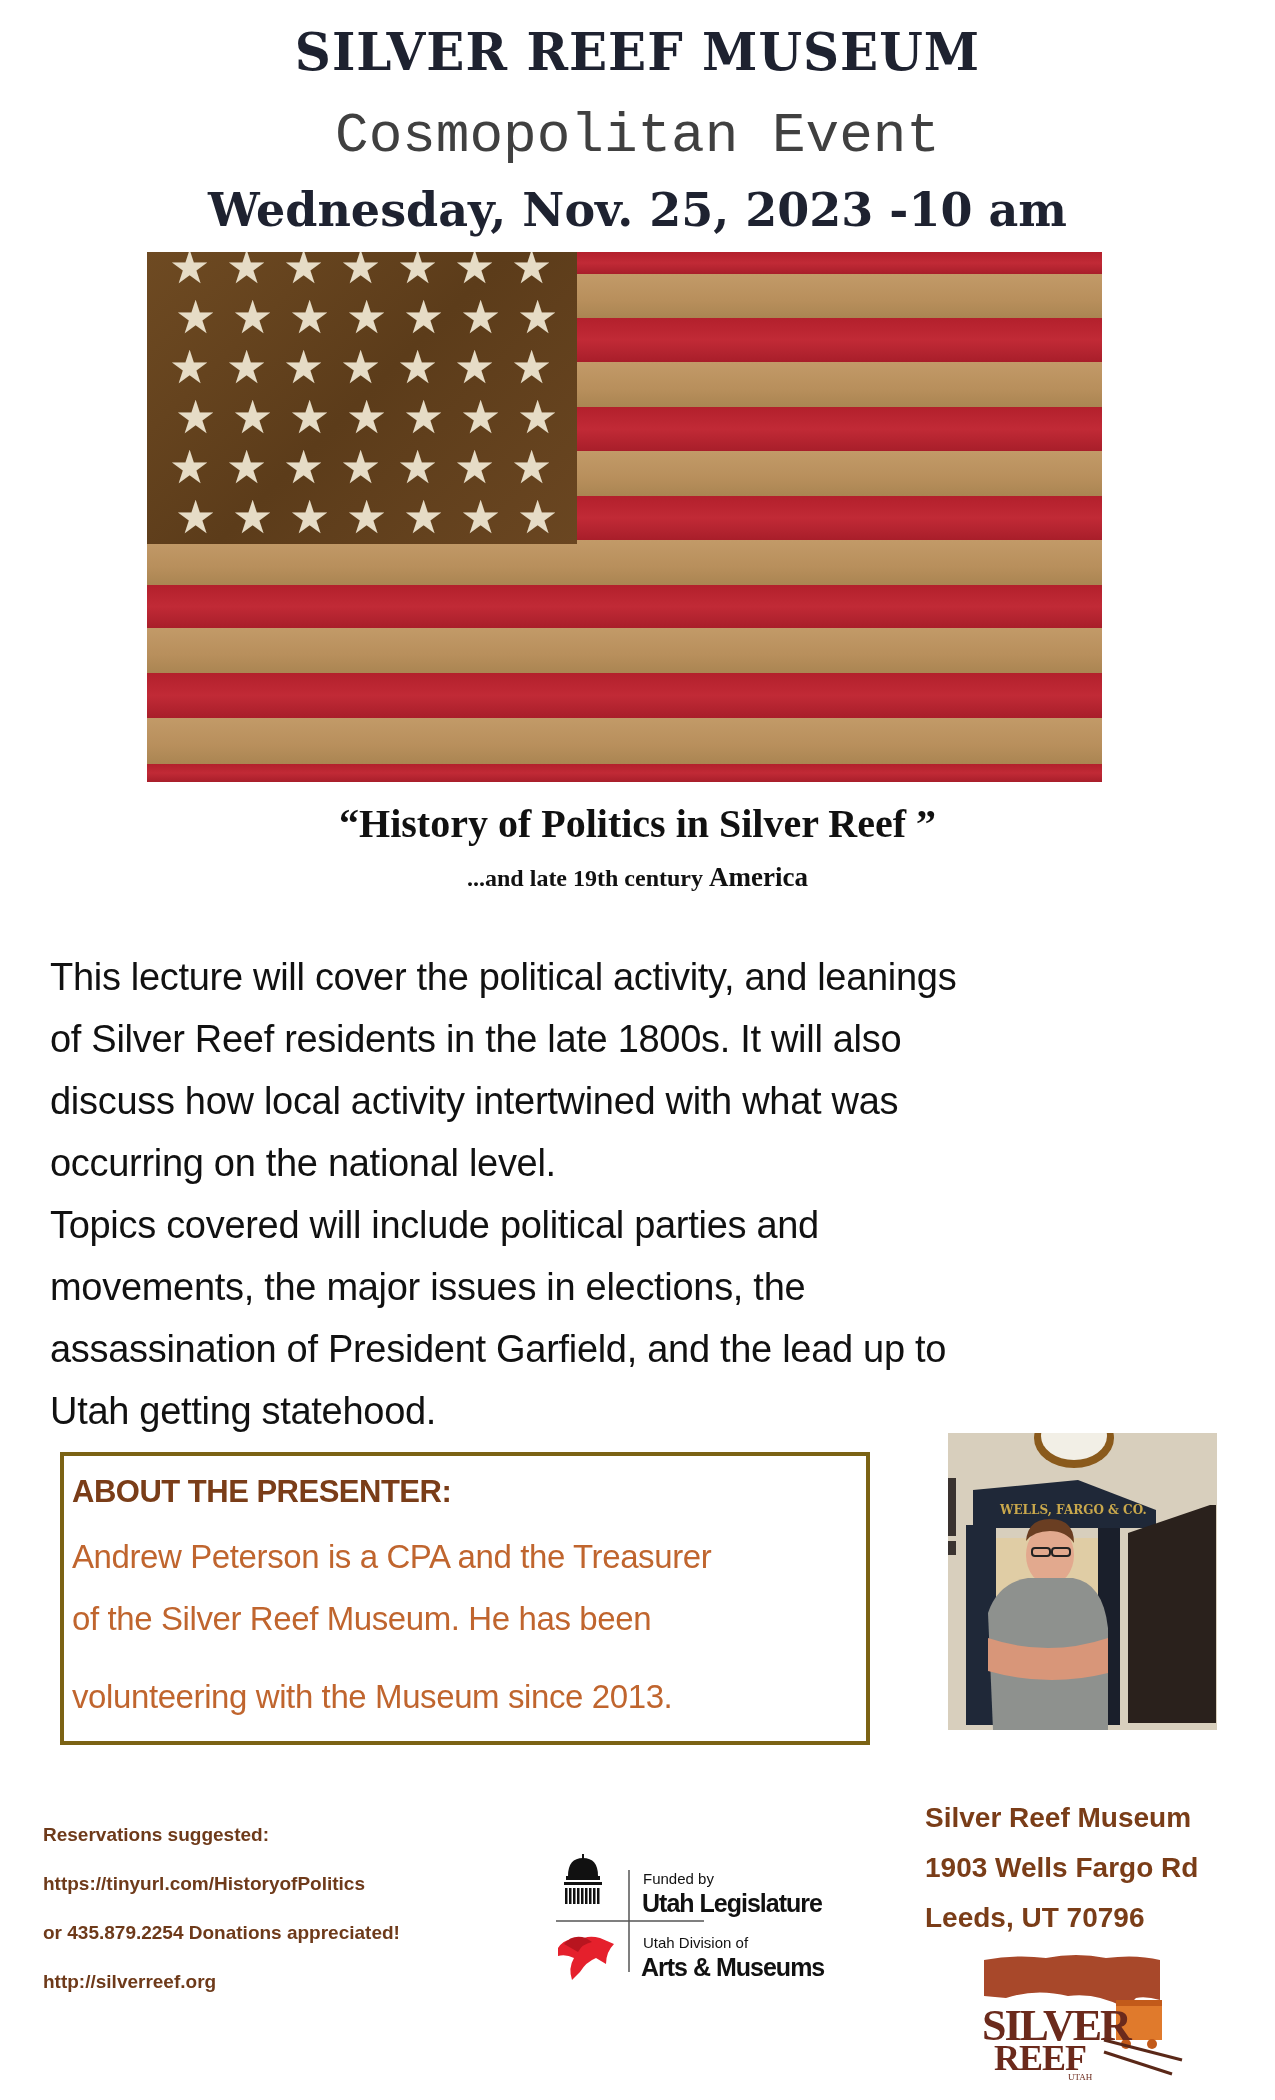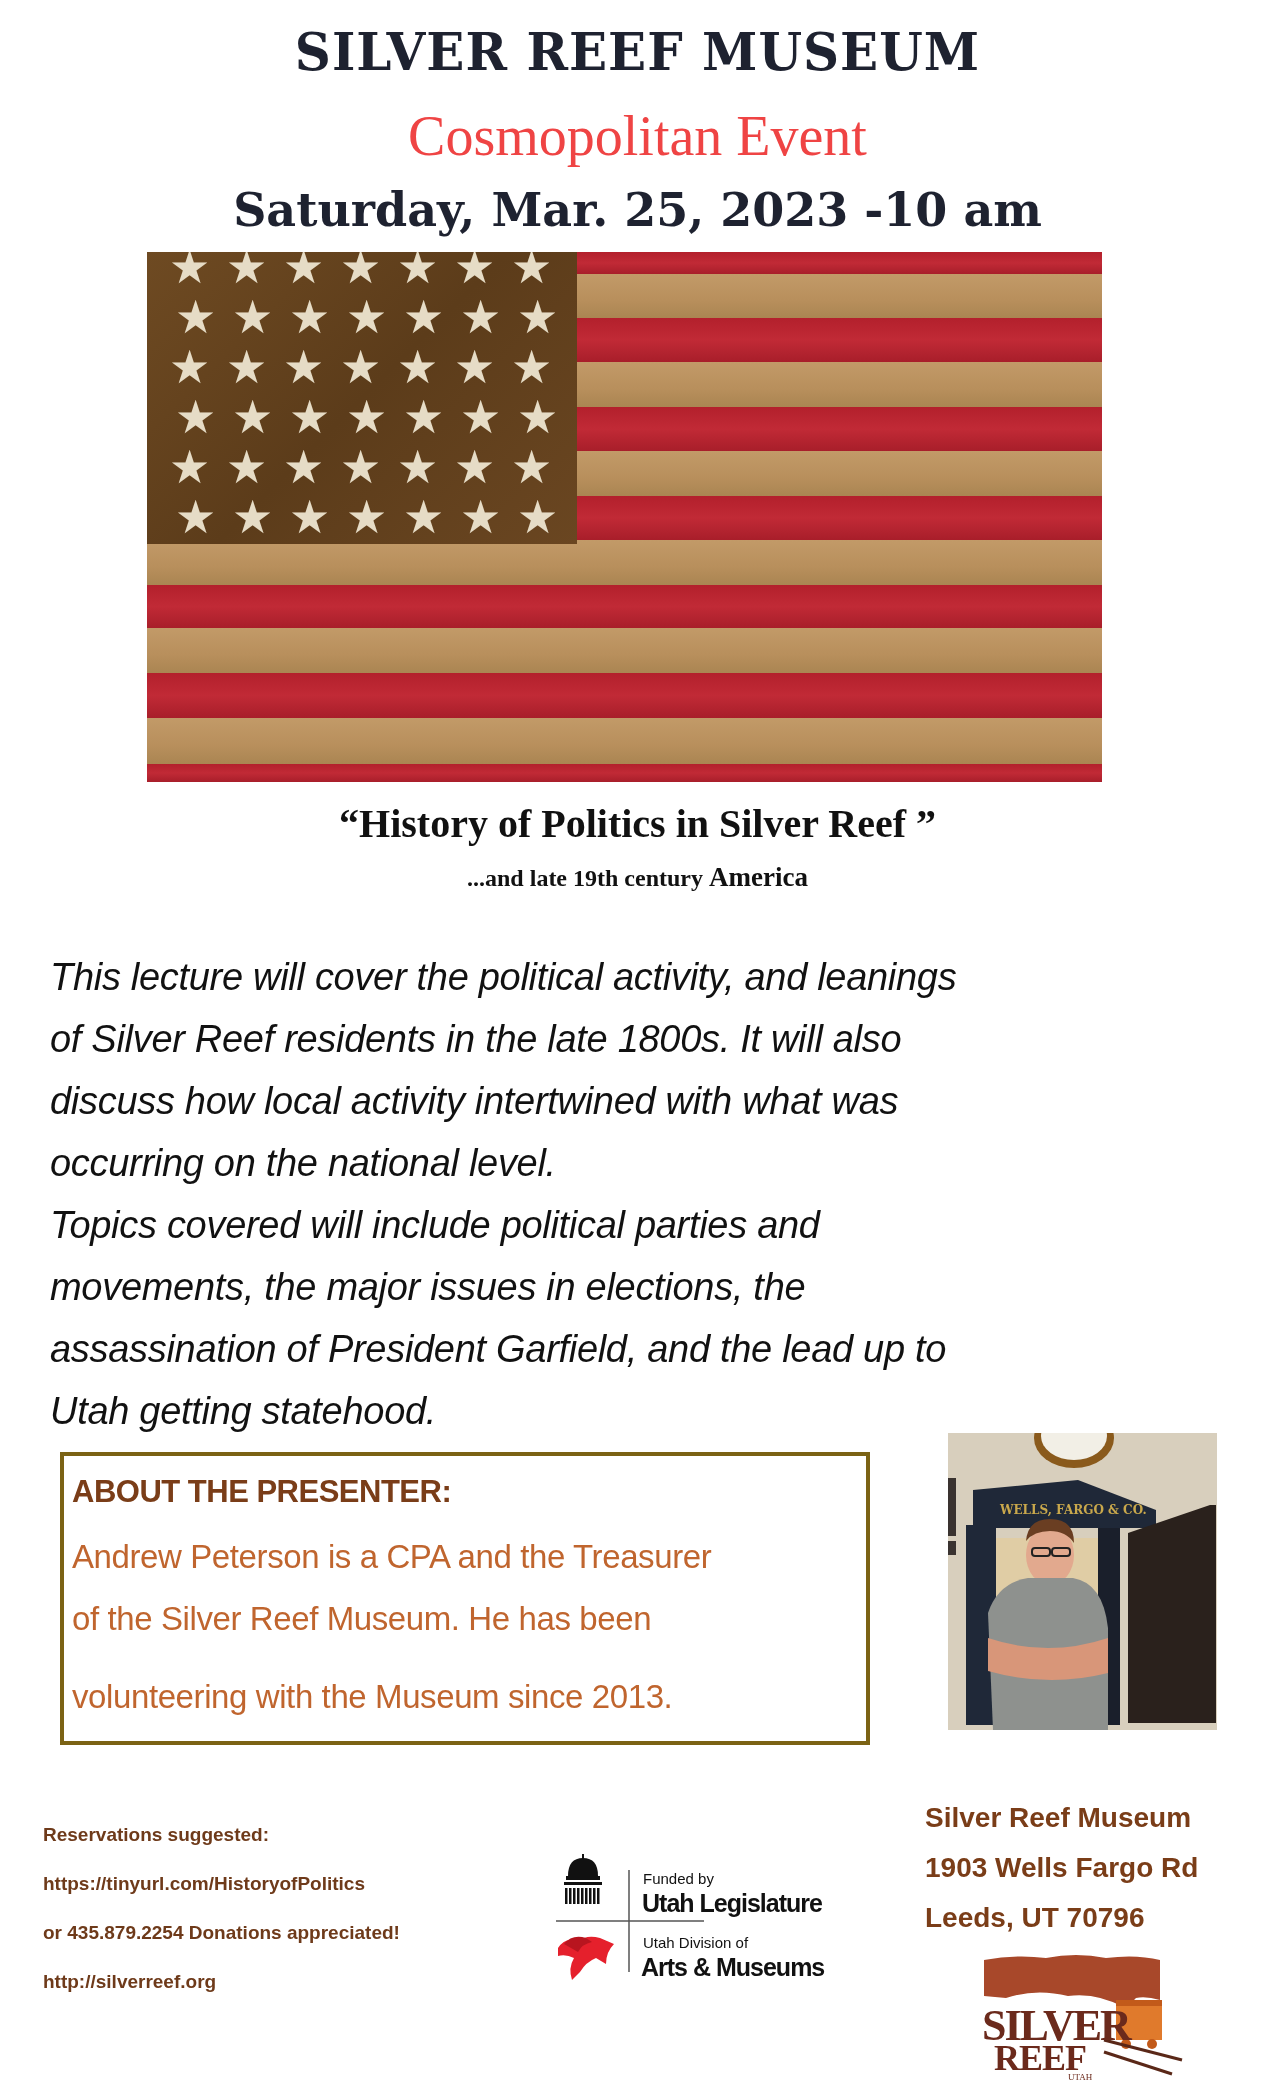--- a/index.html
+++ b/index.html
@@ -3,40 +3,40 @@
 <meta charset="utf-8">
 <style>
   html, body { margin: 0; padding: 0; background: #ffffff; }
   body { width: 1275px; height: 2100px; position: relative; overflow: hidden;
          font-family: "Liberation Sans", sans-serif; }
   .abs { position: absolute; }
   .center-line { position: absolute; left: 0; width: 1275px; text-align: center; white-space: nowrap; }
 
   #title { top: 22px; font-family: "DejaVu Serif", serif; font-weight: bold; font-size: 50px;
            color: #1e2230; letter-spacing: 1px; transform: scaleY(1.05); }
-  #subtitle { top: 104px; font-family: Liberation Serif, serif; font-size: 56px; color: #ef4444; }
+  #subtitle { top: 104px; font-family: Liberation Mono, monospace; font-size: 56px; color: #404040; }
   #date { top: 183px; font-family: "DejaVu Serif", serif; font-weight: bold; font-size: 46px; color: #1e2230; }
 
   #flag { left: 147px; top: 252px; width: 955px; height: 530px; overflow: hidden;
           background: #b8915e; }
   .stripe { position: absolute; left: 0; width: 100%; }
   .stripe.red { background: linear-gradient(180deg, #b3202c 0%, #c12a36 50%, #a81e2a 100%); }
   .stripe.tan { background: linear-gradient(180deg, #c29a68 0%, #b88f5c 60%, #aa8552 100%); }
   #canton { position: absolute; left: 0; top: 0; width: 430px; height: 292px;
             background: linear-gradient(135deg, #6e4a22 0%, #5c3c1a 50%, #6a4621 100%); }
   .star { position: absolute; color: #e6dcc6; font-size: 46px; line-height: 46px;
           font-family: "DejaVu Sans", sans-serif; }
 
   #talk-title { top: 800px; font-family: "Liberation Serif", serif; font-weight: bold; font-size: 40px; color: #111; }
   #talk-sub { top: 862px; font-family: "Liberation Serif", serif; font-weight: bold; font-size: 24px; color: #111; }
   #talk-sub .big { font-size: 27px; }
 
   #description { left: 50px; top: 946px; width: 1200px; font-family: "Liberation Sans", sans-serif;
                  font-size: 38px; line-height: 62px; color: #111; }
-  #description .line { display: block; white-space: nowrap; letter-spacing: -0.3px; font-style: italic; }
+  #description .line { display: block; white-space: nowrap; letter-spacing: -0.3px; }
 
   #presenter-box { left: 60px; top: 1452px; width: 802px; height: 285px;
                    border: 4px solid #7b6315; background: #fff; }
   #presenter-heading { position: absolute; left: 8px; top: 18px; font-weight: bold; font-size: 31px;
                        color: #7a3d18; letter-spacing: -0.5px; white-space: nowrap; }
   #presenter-bio { position: absolute; left: 8px; top: 70px; width: 790px; font-size: 33px;
                    color: #c0652e; }
   #presenter-bio .line { display: block; white-space: nowrap; height: 62px; line-height: 62px; letter-spacing: -0.4px; }
   #presenter-bio .line.last { height: 78px; line-height: 94px; }
 
@@ -47,21 +47,21 @@
   #footer-left .line { display: block; height: 49px; line-height: 34px; white-space: nowrap; }
 
   #address { left: 925px; top: 1798px; font-weight: bold; font-size: 28px; color: #7a3d18; }
   #address .line { display: block; height: 50px; line-height: 40px; white-space: nowrap; }
 </style>
 </head>
 <body>
 
 <div id="title" class="center-line">SILVER REEF MUSEUM</div>
 <div id="subtitle" class="center-line">Cosmopolitan Event</div>
-<div id="date" class="center-line">Saturday, Mar. 25, 2023 -10 am</div>
+<div id="date" class="center-line">Wednesday, Nov. 25, 2023 -10 am</div>
 
 <div id="flag" class="abs">
   <div class="stripe red" style="top:0;height:22px"></div>
   <div class="stripe tan" style="top:22px;height:44px"></div>
   <div class="stripe red" style="top:66px;height:44px"></div>
   <div class="stripe tan" style="top:110px;height:45px"></div>
   <div class="stripe red" style="top:155px;height:44px"></div>
   <div class="stripe tan" style="top:199px;height:45px"></div>
   <div class="stripe red" style="top:244px;height:44px"></div>
   <div class="stripe tan" style="top:288px;height:45px"></div>

